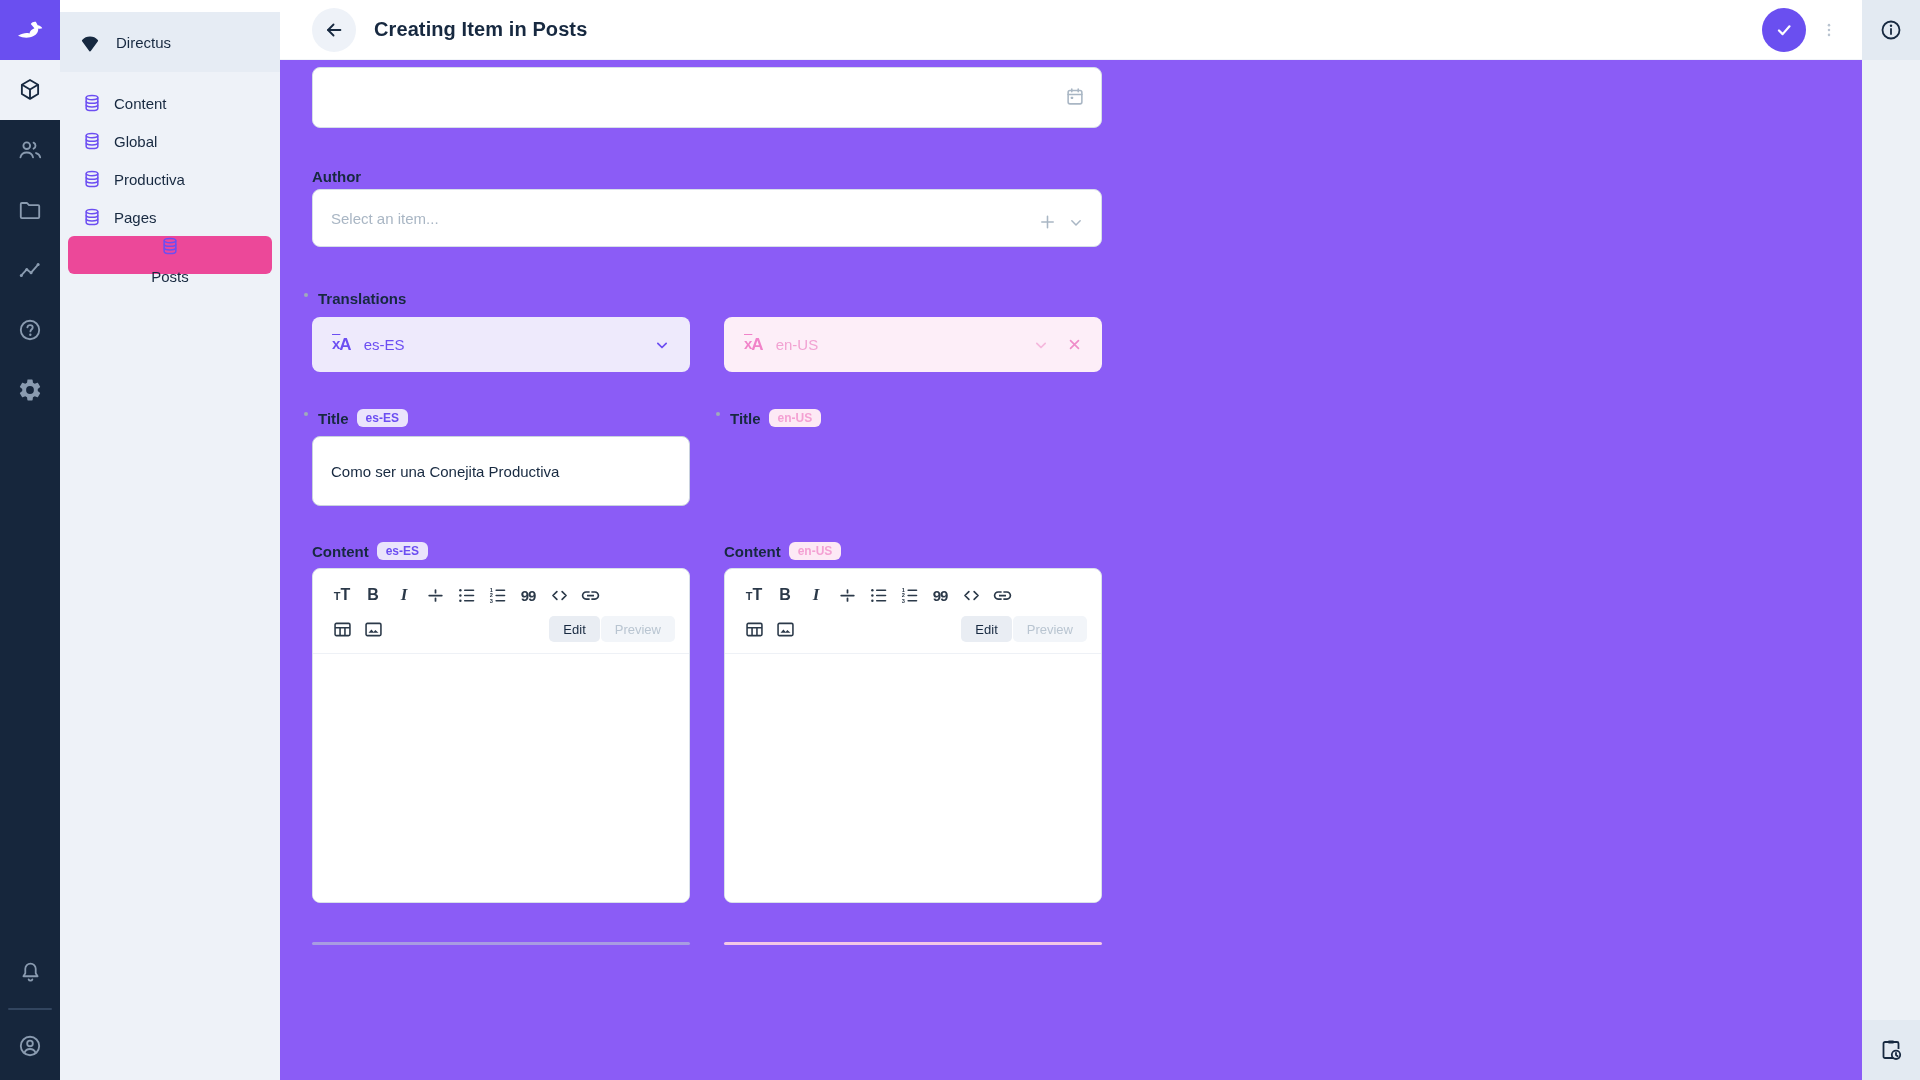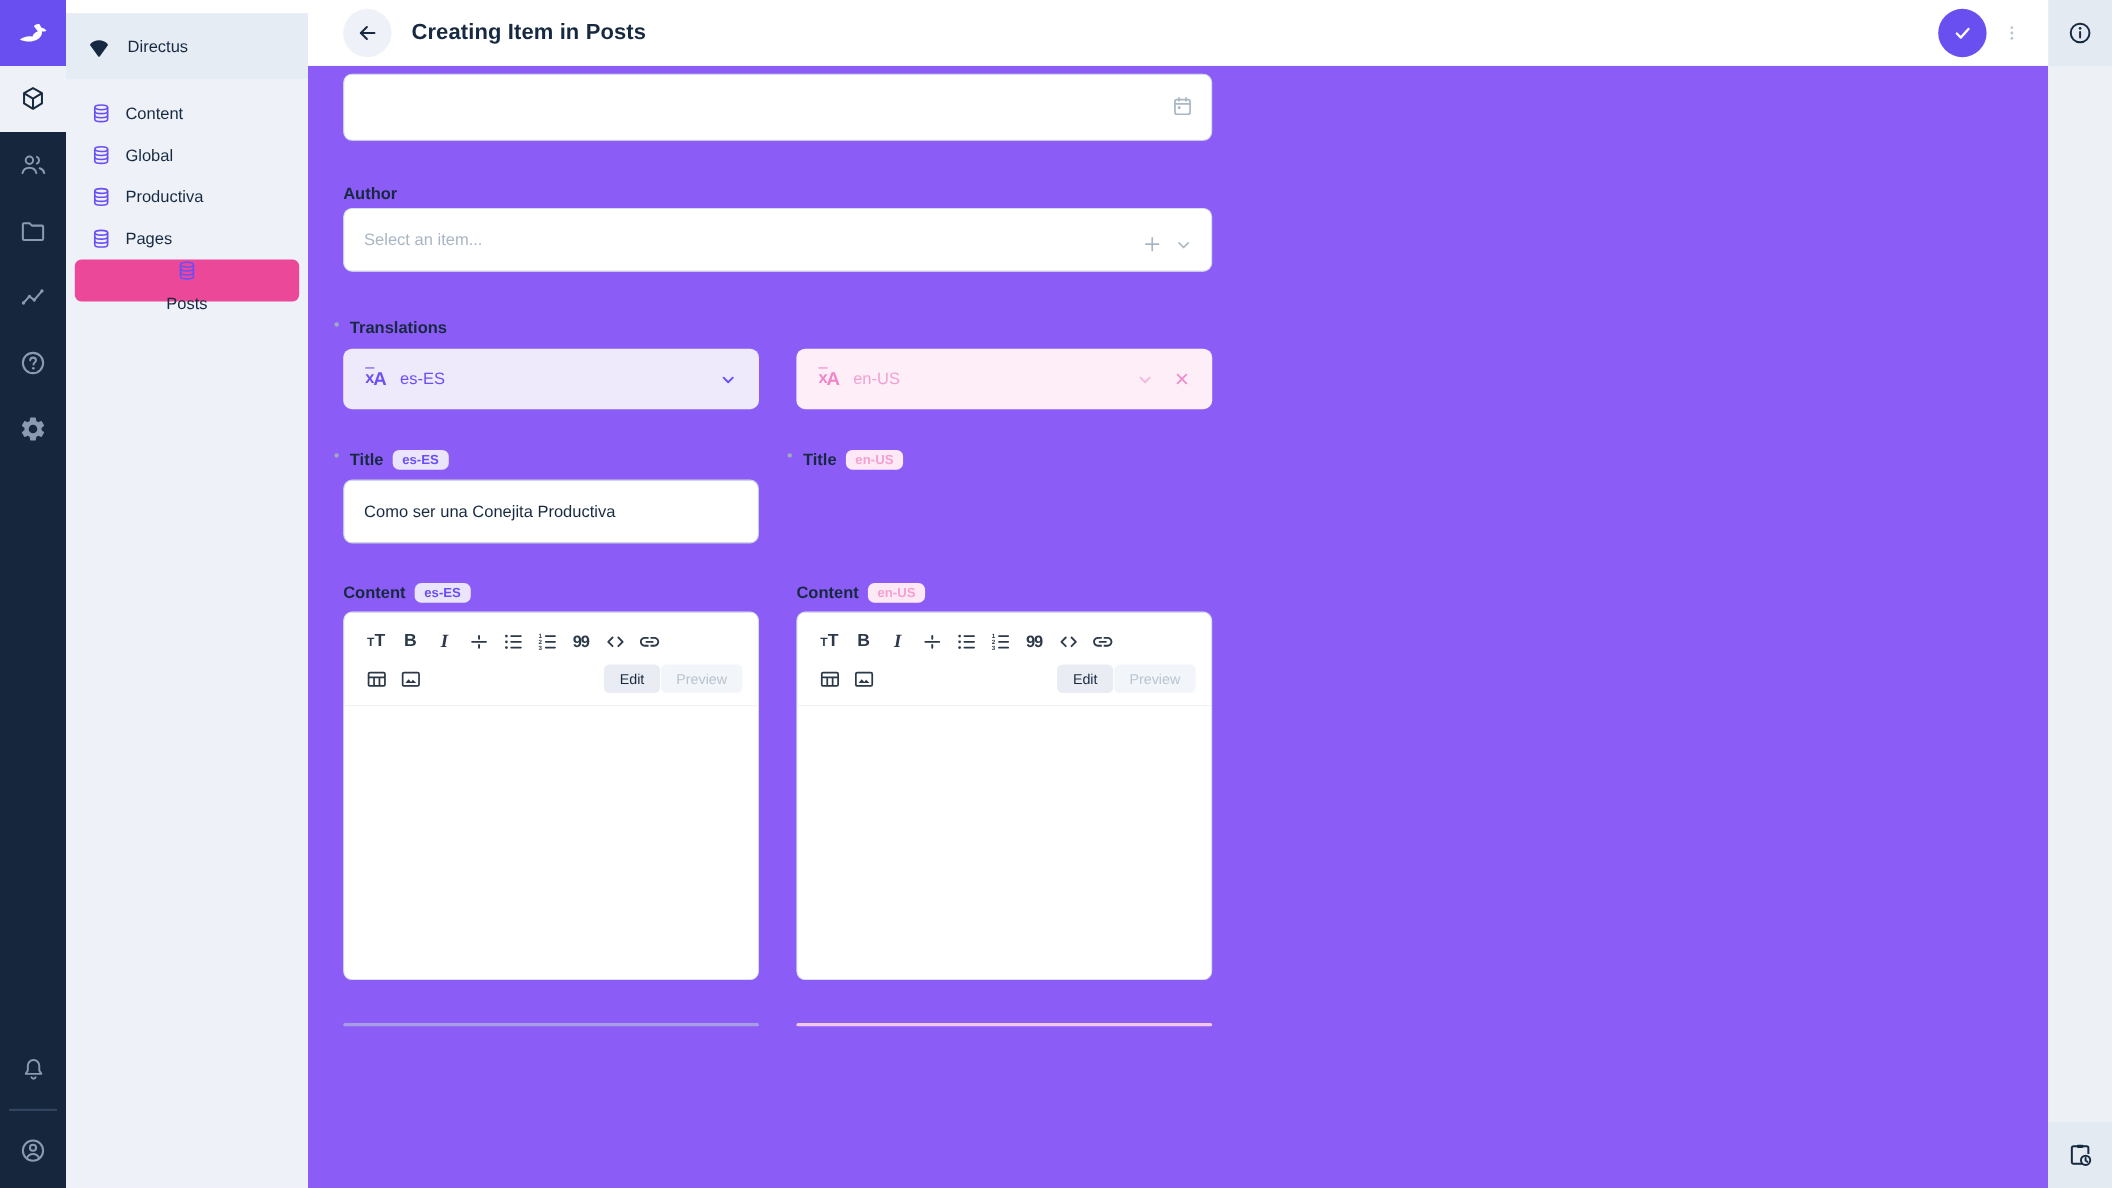--- a/index.html
+++ b/index.html
@@ -67,21 +67,21 @@
   .chip-purple .chev { color:#6c4ef2; }
   .chip-pink .chev { color:#f5b8dd; }
   .chip-pink .x-btn { color:#ef8cc9; display:flex; cursor:pointer; background:none; border:none; }
 
   .t-icon { display:flex; align-items:flex-end; font-weight:600; line-height:1; }
   .t-icon .tx { font-size:15px; text-decoration:overline; transform:translateY(-2px); }
   .t-icon .ta { font-size:17px; margin-left:-1px; }
 
   .titles-row { margin-top:37px; }
   .title-inputs-row { margin-top:9px; }
-  .title-input { height:58px; }
+  .title-input { height:70px; }
   .content-labels-row { margin-top:36px; }
   .editors-row { margin-top:8px; }
 
   .editor { height:335px; border:1px solid #d9e0ea; border-radius:8px; background:#fff; display:flex; flex-direction:column; overflow:hidden; }
   .toolbar { padding:12px 14px 10px 14px; }
   .tb-row { display:flex; align-items:center; height:28px; }
   .tb-row + .tb-row { margin-top:6px; }
   .tb-btn { width:30px; height:26px; display:flex; align-items:center; justify-content:center; background:none; border:none; color:#2b3949; cursor:pointer; margin-right:1px; }
   .tb-b { font-size:16px; font-weight:700; font-family:"Liberation Sans",sans-serif; }
   .tb-i { font-size:17px; font-style:italic; font-weight:600; font-family:"Liberation Serif",serif; }

